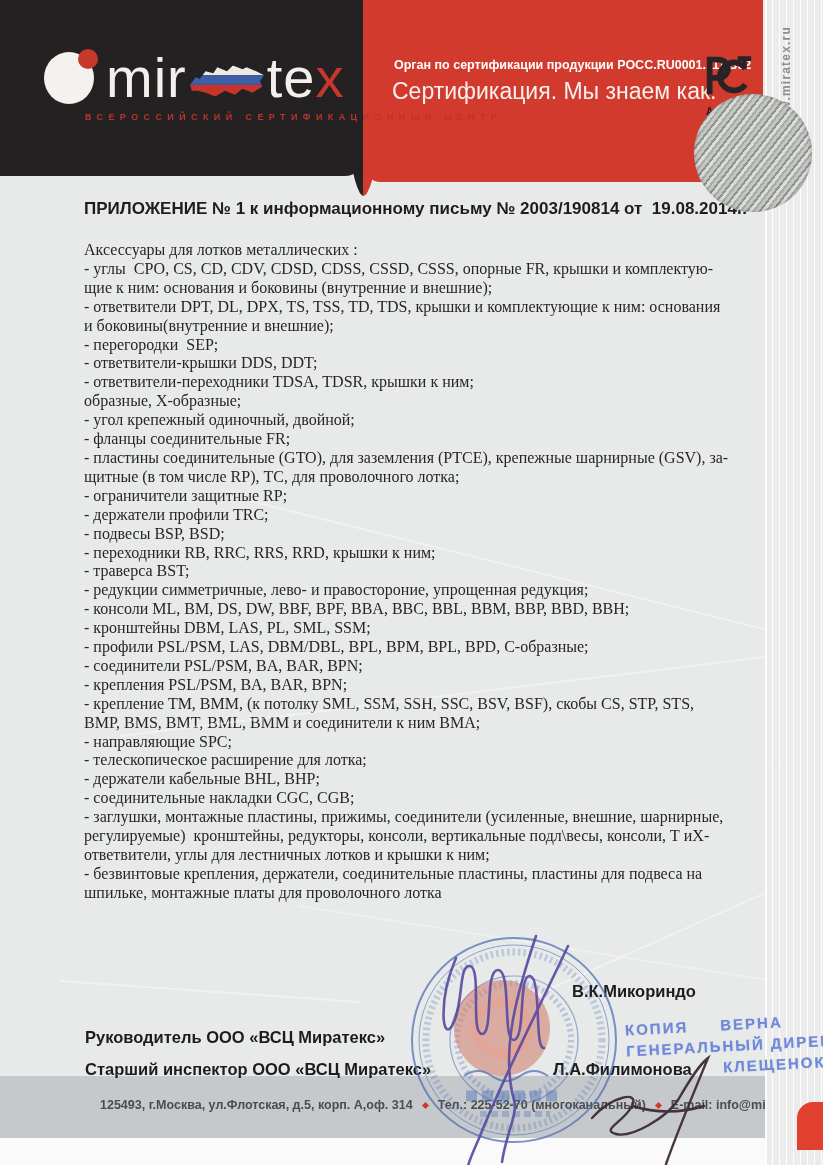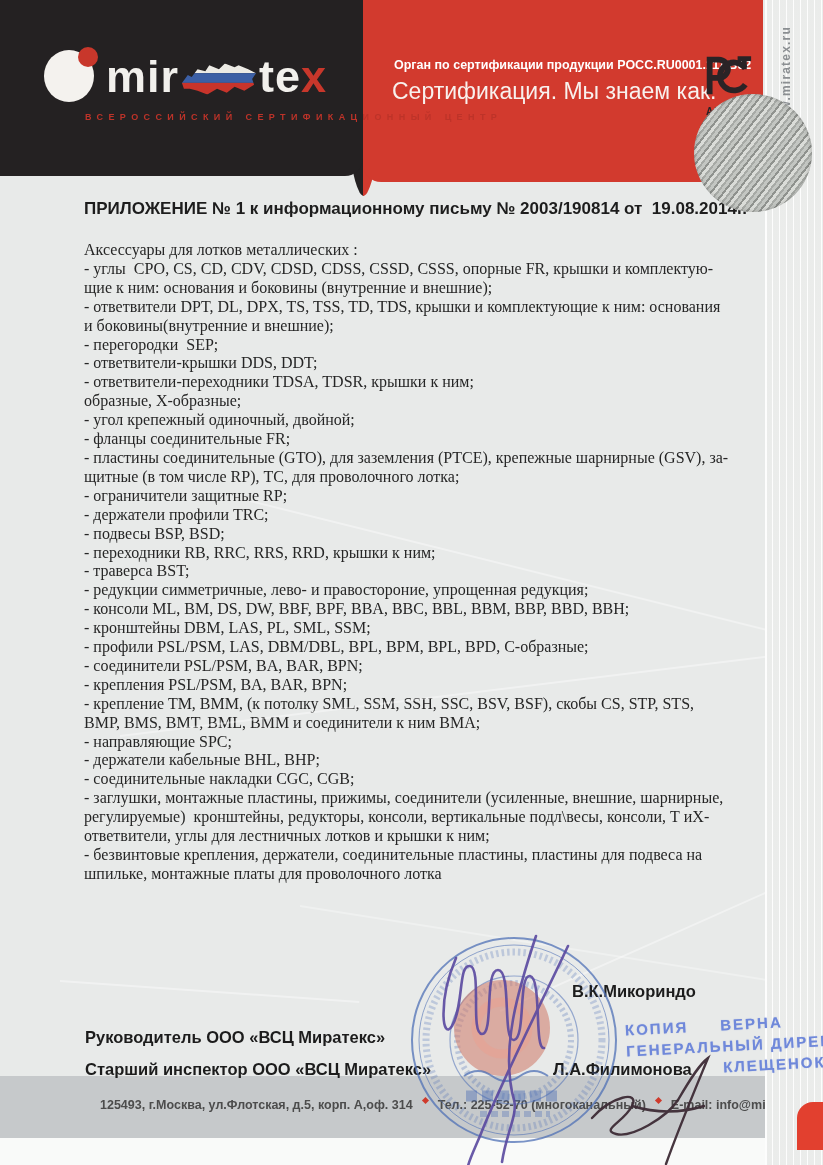--- a/index.html
+++ b/index.html
@@ -6,21 +6,21 @@
   #page{position:relative;width:823px;height:1165px;background:#e8eae9;overflow:hidden;
         font-family:"Liberation Sans",sans-serif;}
   
   .tongue-black{position:absolute;left:341px;top:0;width:23px;height:196px;background:#242122;border-radius:0 0 0 100%;}
   .tongue-red{position:absolute;left:363px;top:0;width:23px;height:196px;background:#d23a2e;border-radius:0 0 100% 0;}
   .band-black{position:absolute;left:0;top:0;width:363px;height:176px;background:#242122;border-radius:0 0 18px 0;}
   .band-red{position:absolute;left:363px;top:0;width:400px;height:182px;background:#d23a2e;border-radius:0 0 12px 18px;}
   .logo-row{position:absolute;left:44px;top:50px;display:flex;align-items:center;}
   .logo-circle{position:relative;width:50px;height:52px;background:#f4f2ee;border-radius:50%;margin-right:12px;}
   .logo-dot{position:absolute;right:-4px;top:-3px;width:20px;height:20px;background:#c8372b;border-radius:50%;}
-  .brand{font-size:45px;font-weight:bold;letter-spacing:1px;color:#f2f0ec;display:flex;align-items:center;line-height:1;text-align:center;}
+  .brand{font-size:56px;font-weight:normal;letter-spacing:1px;color:#f2f0ec;display:flex;align-items:center;line-height:1;text-align:center;}
   .brand .x{color:#c8372b;}
   .brand svg{margin:6px 1px 0 1px;}
   .logo-tagline{position:absolute;left:45px;top:112px;width:330px;font-size:9px;font-weight:bold;
       color:#bd3329;letter-spacing:5.4px;white-space:nowrap;padding-left:40px;}
   .red-line1{position:absolute;left:394px;top:58px;font-size:12.5px;font-weight:bold;color:#ffffff;white-space:nowrap;}
   .red-line2{position:absolute;left:392px;top:78px;font-size:23px;color:#f8f1ee;white-space:nowrap;}
   .rst{position:absolute;left:700px;top:48px;z-index:3;}
   .rst-code{position:absolute;left:706px;top:106px;z-index:3;font-size:10px;font-weight:bold;color:#2a2326;letter-spacing:1px;}
   .sticker{position:absolute;left:694px;top:94px;width:118px;height:118px;border-radius:50%;z-index:5;
       background:repeating-linear-gradient(128deg,#c3c6c2 0 3px,#8f928e 3px 5px,#dadcd8 5px 8px,#a7aaa6 8px 10px);
@@ -43,21 +43,21 @@
   .stamp-svg{position:absolute;left:402px;top:928px;z-index:5;overflow:visible;}
   .ink-purple{position:absolute;left:418px;top:930px;z-index:6;overflow:visible;}
   .ink-dark{position:absolute;left:582px;top:1056px;z-index:7;overflow:visible;}
   .copy-stamp{position:absolute;left:626px;top:1014px;width:210px;z-index:6;transform:rotate(-3deg);
       color:#6f88da;font-weight:bold;font-size:15px;letter-spacing:2px;line-height:21px;white-space:nowrap;
       text-shadow:0 0 1px rgba(111,136,218,.55);}
   .copy-stamp .l1{word-spacing:26px;}
   .copy-stamp .l3{margin-left:96px;}
   
   .footer-band{position:absolute;left:0;top:1076px;width:766px;height:62px;background:#c6c9cb;z-index:0;}
-  .footer-row{position:absolute;left:100px;top:1098px;display:flex;z-index:1;
+  .footer-row{position:absolute;left:100px;top:1098px;display:flex;align-items:center;z-index:1;
       font-size:12.5px;font-weight:bold;color:#4c4c4c;white-space:nowrap;}
   .diamond{display:inline-block;width:5px;height:5px;background:#cf3a2c;transform:rotate(45deg);margin:0 10px;}
   .bottom-white{position:absolute;left:0;top:1138px;width:823px;height:27px;background:#f9faf9;z-index:1;}
   .red-corner{position:absolute;left:797px;top:1102px;width:26px;height:48px;background:#e2402f;
       border-radius:16px 0 0 0;z-index:4;}
   
   .crease{position:absolute;background:rgba(255,255,255,.4);height:1.5px;transform-origin:left center;z-index:1;}
 </style>
 </head>
 <body>
@@ -129,20 +129,21 @@
       <div>- траверса BST;</div>
       <div>- редукции симметричные, лево- и правостороние, упрощенная редукция;</div>
       <div>- консоли ML, BM, DS, DW, BBF, BPF, BBA, BBC, BBL, BBM, BBP, BBD, BBH;</div>
       <div>- кронштейны DBM, LAS, PL, SML, SSM;</div>
       <div>- профили PSL/PSM, LAS, DBM/DBL, BPL, BPM, BPL, BPD, C-образные;</div>
       <div>- соединители PSL/PSM, BA, BAR, BPN;</div>
       <div>- крепления PSL/PSM, BA, BAR, BPN;</div>
       <div>- крепление ТМ, ВММ, (к потолку SML, SSM, SSH, SSC, BSV, BSF), скобы CS, STP, STS,</div>
       <div>BMP, BMS, BMT, BML, BMM и соединители к ним BMA;</div>
       <div>- направляющие SPC;</div>
+      <div>- телескопическое расширение для лотка;</div>
       <div>- держатели кабельные BHL, BHP;</div>
       <div>- соединительные накладки CGC, CGB;</div>
       <div>- заглушки, монтажные пластины, прижимы, соединители (усиленные, внешние, шарнирные,</div>
       <div>регулируемые)  кронштейны, редукторы, консоли, вертикальные подл\весы, консоли, Т иХ-</div>
       <div>ответвители, углы для лестничных лотков и крышки к ним;</div>
       <div>- безвинтовые крепления, держатели, соединительные пластины, пластины для подвеса на</div>
       <div>шпильке, монтажные платы для проволочного лотка</div>
     </div>
 
   <div class="crease" style="left:250px;top:500px;width:560px;transform:rotate(14deg);"></div>

